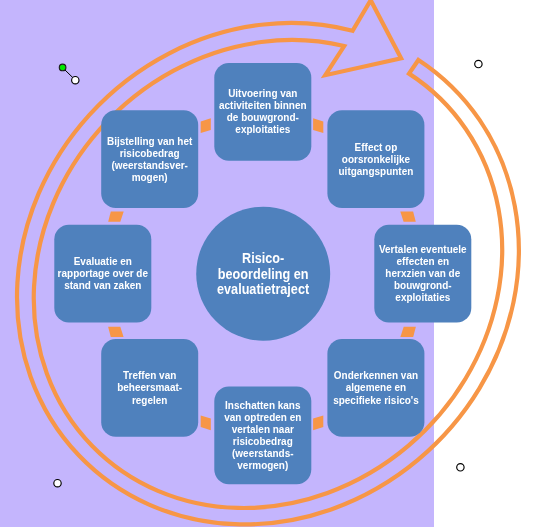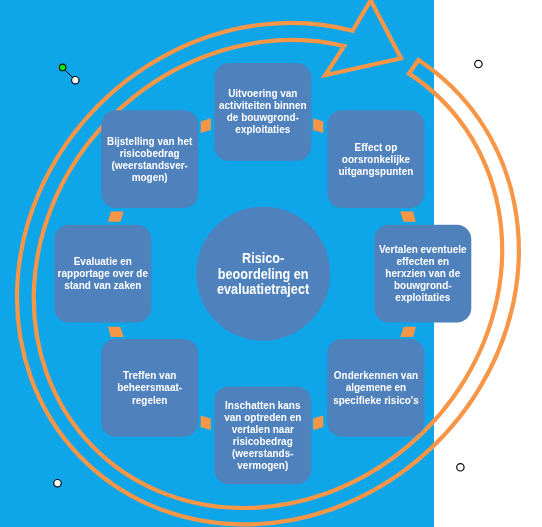--- a/index.html
+++ b/index.html
@@ -1,18 +1,18 @@
 <!DOCTYPE html>
 <html><head>
 <meta charset="utf-8">
 <title>diagram</title>
 <style>
   html,body{margin:0;padding:0;background:#ffffff;}
   body{width:542px;height:527px;overflow:hidden;font-family:"Liberation Sans",sans-serif;}
-  #stage{position:relative;width:434px;height:527px;background:#0ea5e9;}
+  #stage{position:relative;width:434px;height:527px;background:#c4b5fd;}
   svg{display:block;}
 </style>
 </head>
 <body>
 
 <div id="stage">
   <svg id="art" width="542" height="527" viewBox="0 0 542 527">
       <g>
         <path d="M 418.40,59.97 A 262.2,238.9 135.25 0 1 149.08,504.57 A 262.2,238.9 135.25 0 1 352.58,30.84 L 370.7,0.2 L 401.1,58.2 L 325.3,75.2 L 344.15,46.04 A 245.9,221.7 135.24 0 0 157.94,490.83 A 245.9,221.7 135.24 0 0 409.01,73.63 Z" fill="none" stroke="#F79646" stroke-width="4.2" stroke-linejoin="miter" stroke-miterlimit="10"></path>
       </g>

